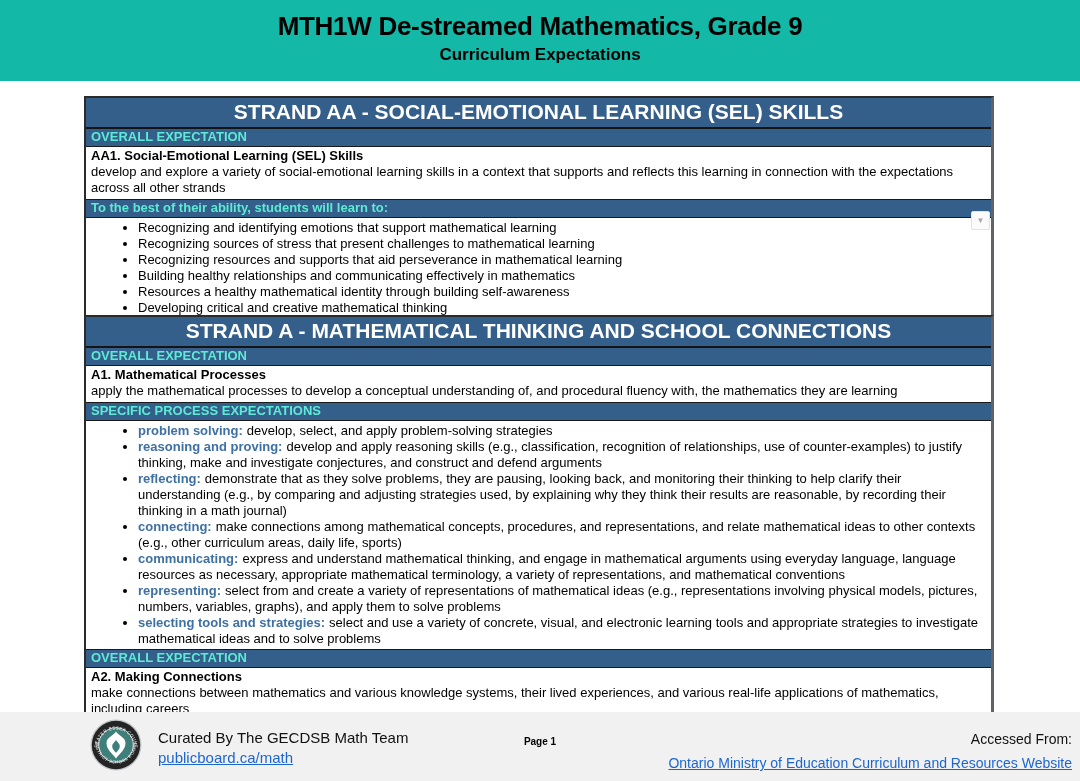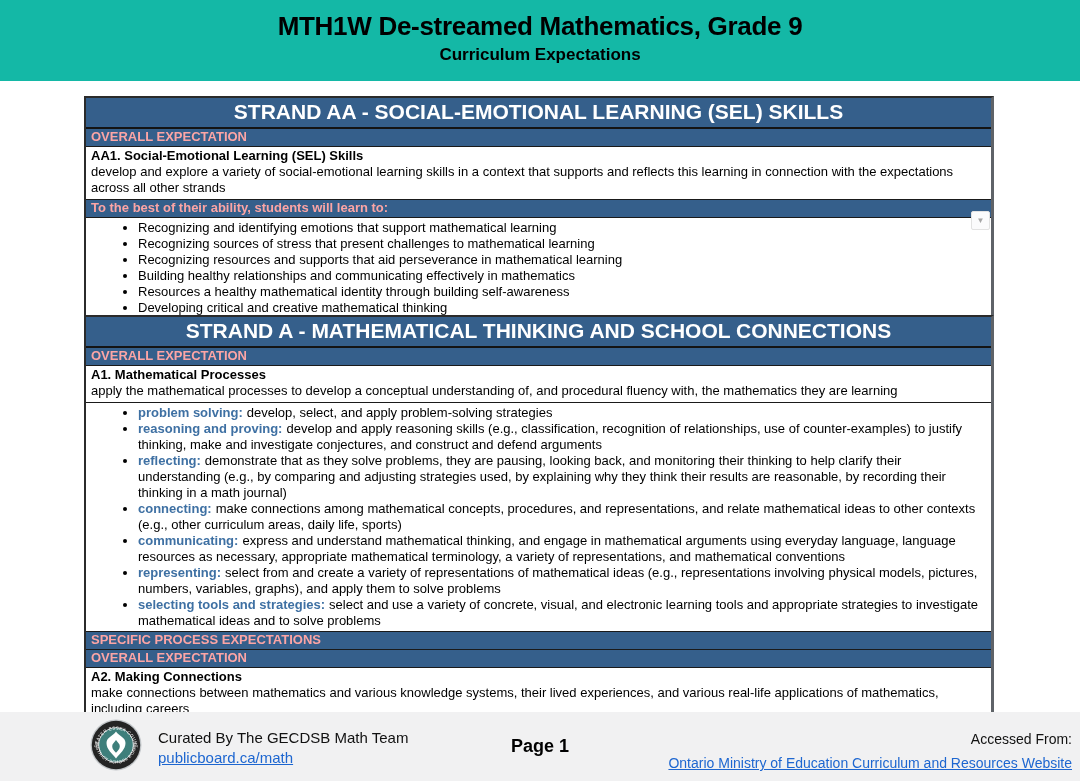--- a/index.html
+++ b/index.html
@@ -25,21 +25,21 @@
   .t1 { top:96px; }
   .t2 { top:315px; }
   .row { border-bottom:1px solid #1a1a1a; }
   .doc-table .row:last-child { border-bottom:none; }
   .strand-row {
     background:#355F8B; color:#fff; font-weight:bold; font-size:21px;
     line-height:24px; text-align:center; padding:2px 16px 3px;
     border-bottom:2px solid #141414;
   }
   .label-row {
-    background:#355F8B; color:#fca5a5; font-weight:bold; font-size:13px;
+    background:#355F8B; color:#5eead4; font-weight:bold; font-size:13px;
     line-height:14px; padding:1px 5px 2px;
   }
   .body-row { font-size:13px; line-height:16px; padding:1px 5px 3px; }
   .body-row .code { font-weight:bold; }
   ul.bullets { margin:0; padding:2px 10px 2px 52px; }
   ul.bullets li { font-size:13px; line-height:16px; }
   .kw { font-weight:bold; color:#3E70A3; margin-right:4px; }
 
   .dropdown-widget {
     position:absolute; left:971px; top:211px; width:19px; height:19px;
@@ -49,21 +49,21 @@
   }
 
   .band-bottom {
     position:absolute; left:0; top:712px; width:1080px; height:69px;
     background:#f1f1f2;
   }
   .logo { position:absolute; left:90px; top:719px; width:52px; height:52px; }
   .footer-left { position:absolute; left:158px; top:728px; }
   .curated { font-size:15px; color:#111; line-height:19px; }
   .left-link { font-size:15px; color:#1D66D0; text-decoration:underline; display:inline-block; margin-top:2px; cursor:pointer; }
-  .page-num { position:absolute; left:0; top:736px; width:1080px; text-align:center; font-size:18px; font-weight:bold; }
+  .page-num { position:absolute; left:0; top:736px; width:1080px; text-align:center; font-size:10px; font-weight:bold; }
   .footer-right { position:absolute; right:8px; top:730px; text-align:right; }
   .accessed { font-size:14px; color:#111; line-height:18px; }
   .right-link { font-size:14px; color:#1D66D0; text-decoration:underline; display:inline-block; margin-top:7px; cursor:pointer; }
 </style>
 </head>
 <body>
 
 <header class="band-top">
   <div class="doc-title">MTH1W De-streamed Mathematics, Grade 9</div>
   <div class="doc-subtitle">Curriculum Expectations</div>
@@ -89,32 +89,32 @@
   </div>
 </section>
 
 <section class="doc-table t2">
   <div class="row strand-row">STRAND A - MATHEMATICAL THINKING AND SCHOOL CONNECTIONS</div>
   <div class="row label-row">OVERALL EXPECTATION</div>
   <div class="row body-row">
     <div class="code">A1. Mathematical Processes</div>
     <div>apply the mathematical processes to develop a conceptual understanding of, and procedural fluency with, the mathematics they are learning</div>
   </div>
+  <div class="row label-row">SPECIFIC PROCESS EXPECTATIONS</div>
   <div class="row">
     <ul class="bullets">
       <li><span class="kw">problem solving:</span><span>develop, select, and apply problem-solving strategies</span></li>
       <li><span class="kw">reasoning and proving:</span><span>develop and apply reasoning skills (e.g., classification, recognition of relationships, use of counter-examples) to justify thinking, make and investigate conjectures, and construct and defend arguments</span></li>
       <li><span class="kw">reflecting:</span><span>demonstrate that as they solve problems, they are pausing, looking back, and monitoring their thinking to help clarify their understanding (e.g., by comparing and adjusting strategies used, by explaining why they think their results are reasonable, by recording their thinking in a math journal)</span></li>
       <li><span class="kw">connecting:</span><span>make connections among mathematical concepts, procedures, and representations, and relate mathematical ideas to other contexts (e.g., other curriculum areas, daily life, sports)</span></li>
       <li><span class="kw">communicating:</span><span>express and understand mathematical thinking, and engage in mathematical arguments using everyday language, language resources as necessary, appropriate mathematical terminology, a variety of representations, and mathematical conventions</span></li>
       <li><span class="kw">representing:</span><span>select from and create a variety of representations of mathematical ideas (e.g., representations involving physical models, pictures, numbers, variables, graphs), and apply them to solve problems</span></li>
       <li><span class="kw">selecting tools and strategies:</span><span>select and use a variety of concrete, visual, and electronic learning tools and appropriate strategies to investigate mathematical ideas and to solve problems</span></li>
     </ul>
   </div>
-  <div class="row label-row">SPECIFIC PROCESS EXPECTATIONS</div>
   <div class="row label-row">OVERALL EXPECTATION</div>
   <div class="row body-row">
     <div class="code">A2. Making Connections</div>
     <div>make connections between mathematics and various knowledge systems, their lived experiences, and various real-life applications of mathematics, including careers</div>
   </div>
 </section>
 
 <div class="dropdown-widget">▼</div>
 
 <footer class="band-bottom"></footer>

